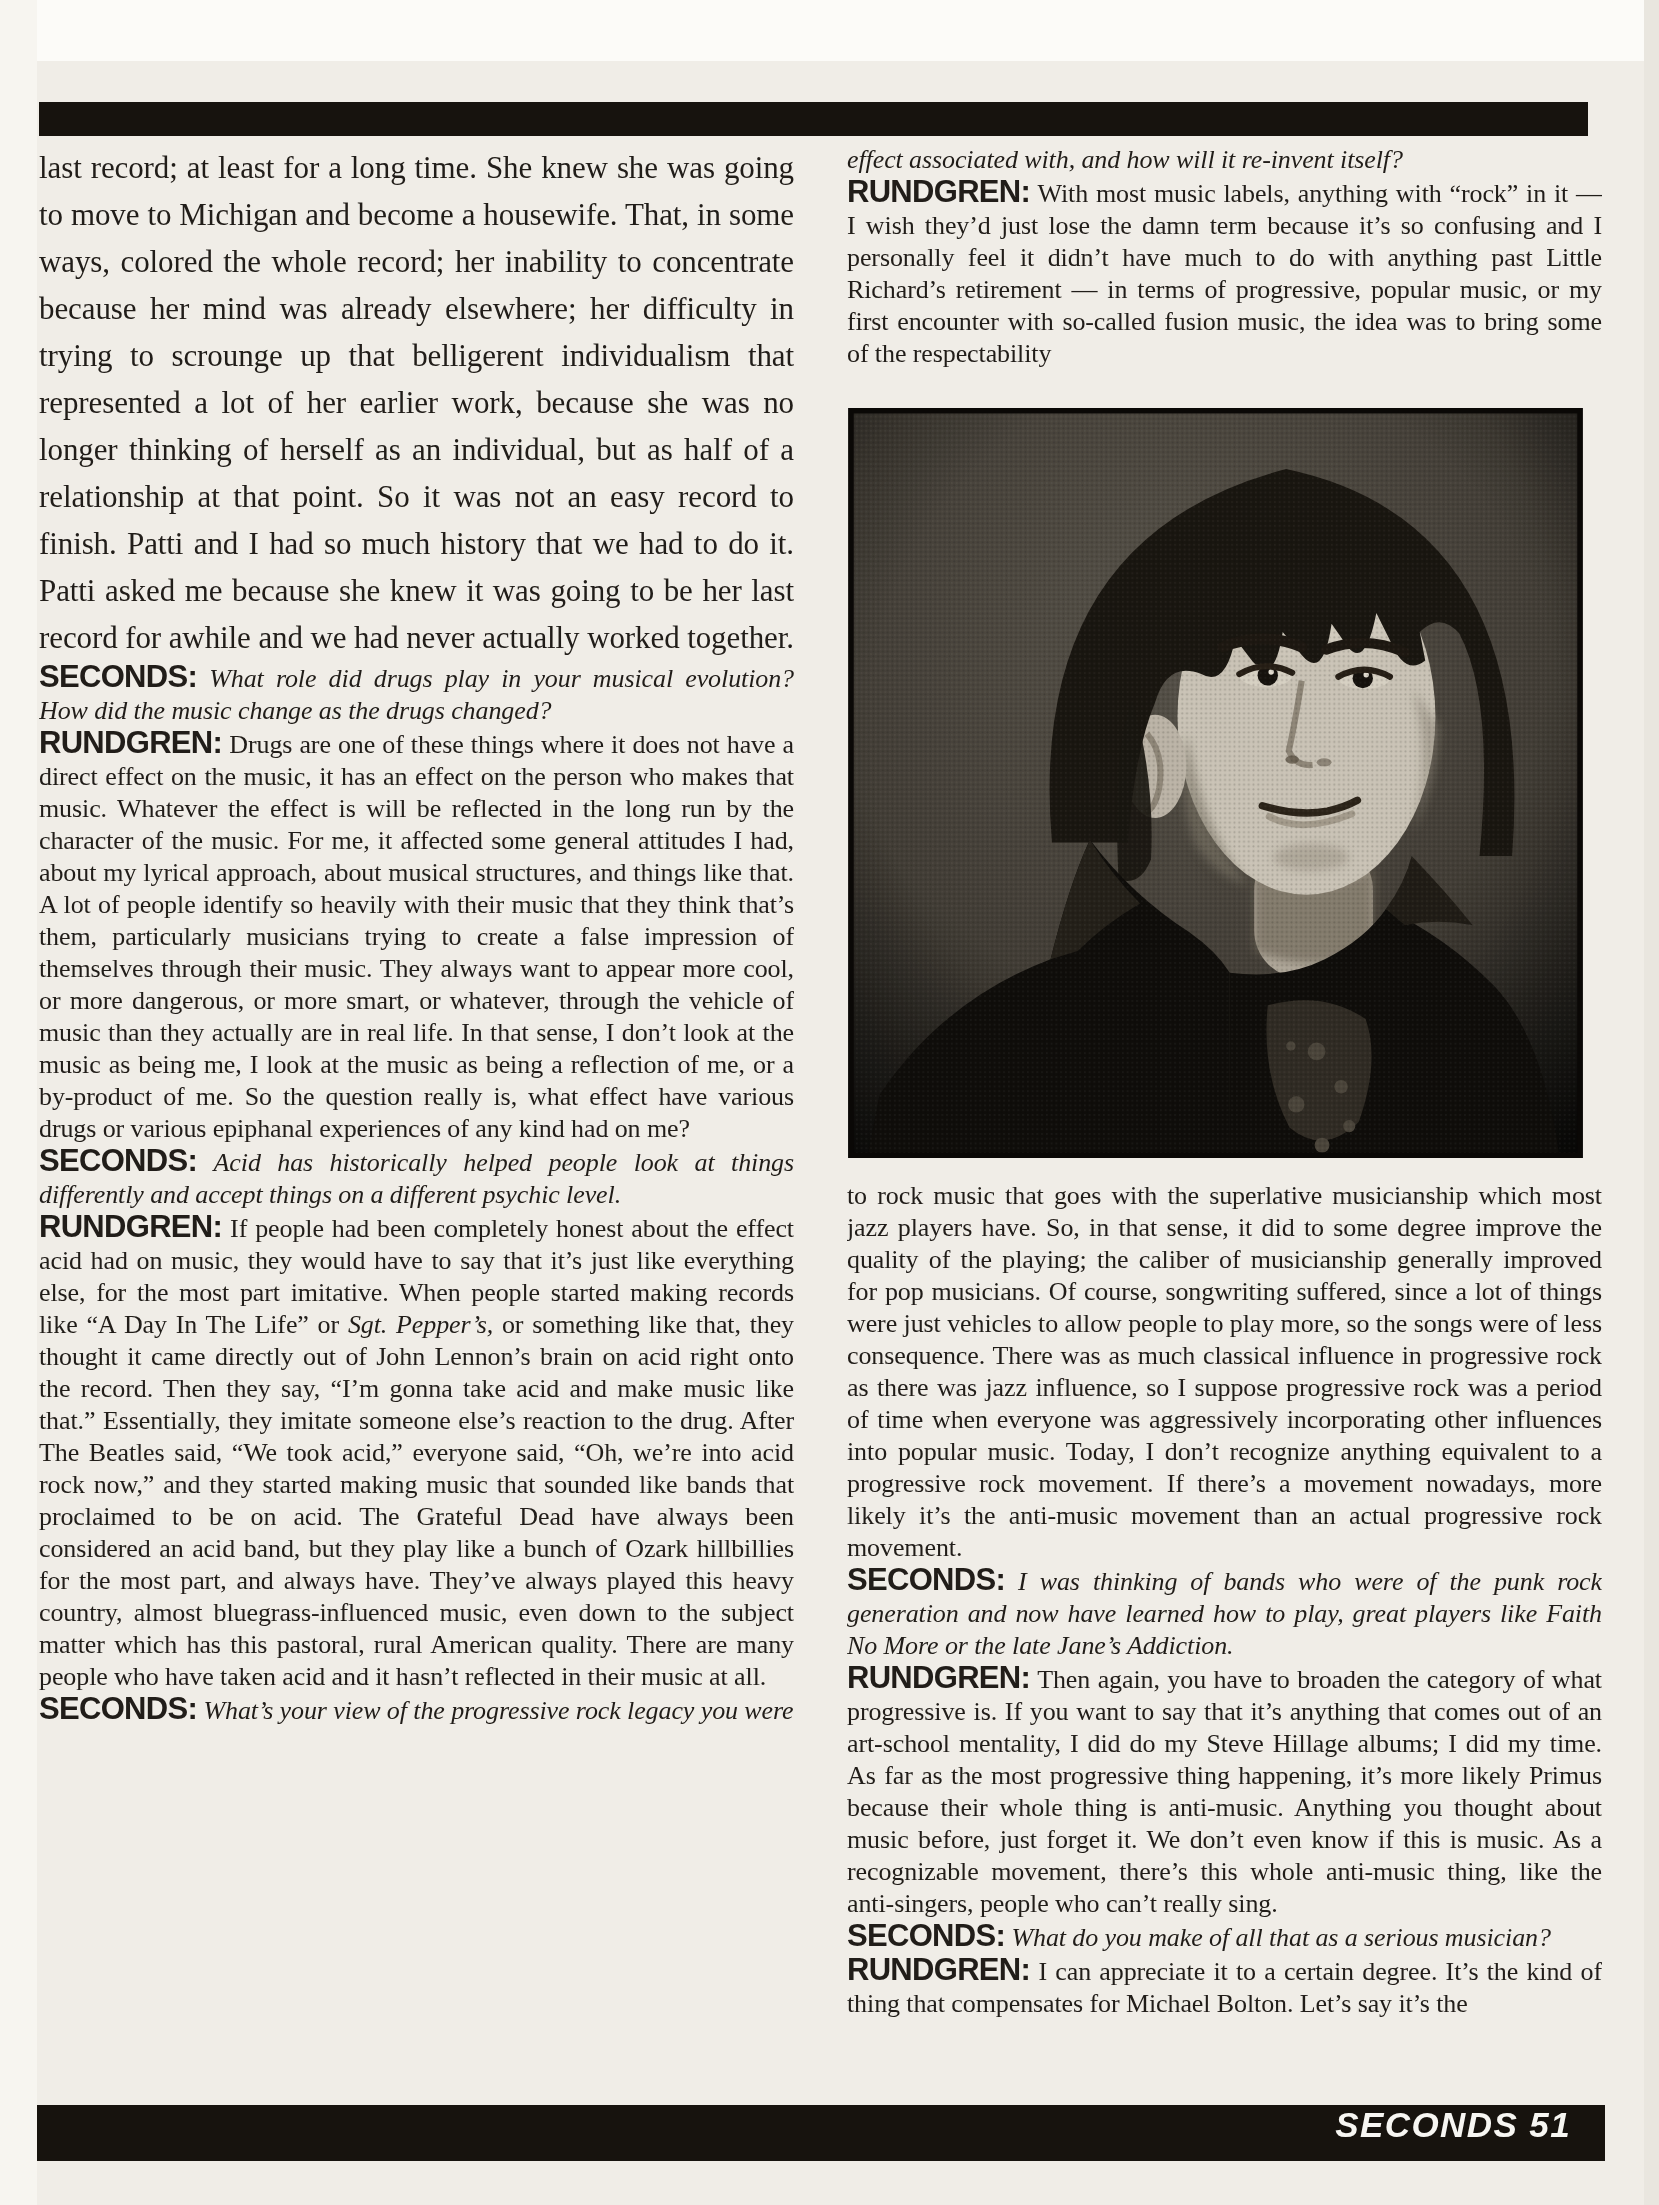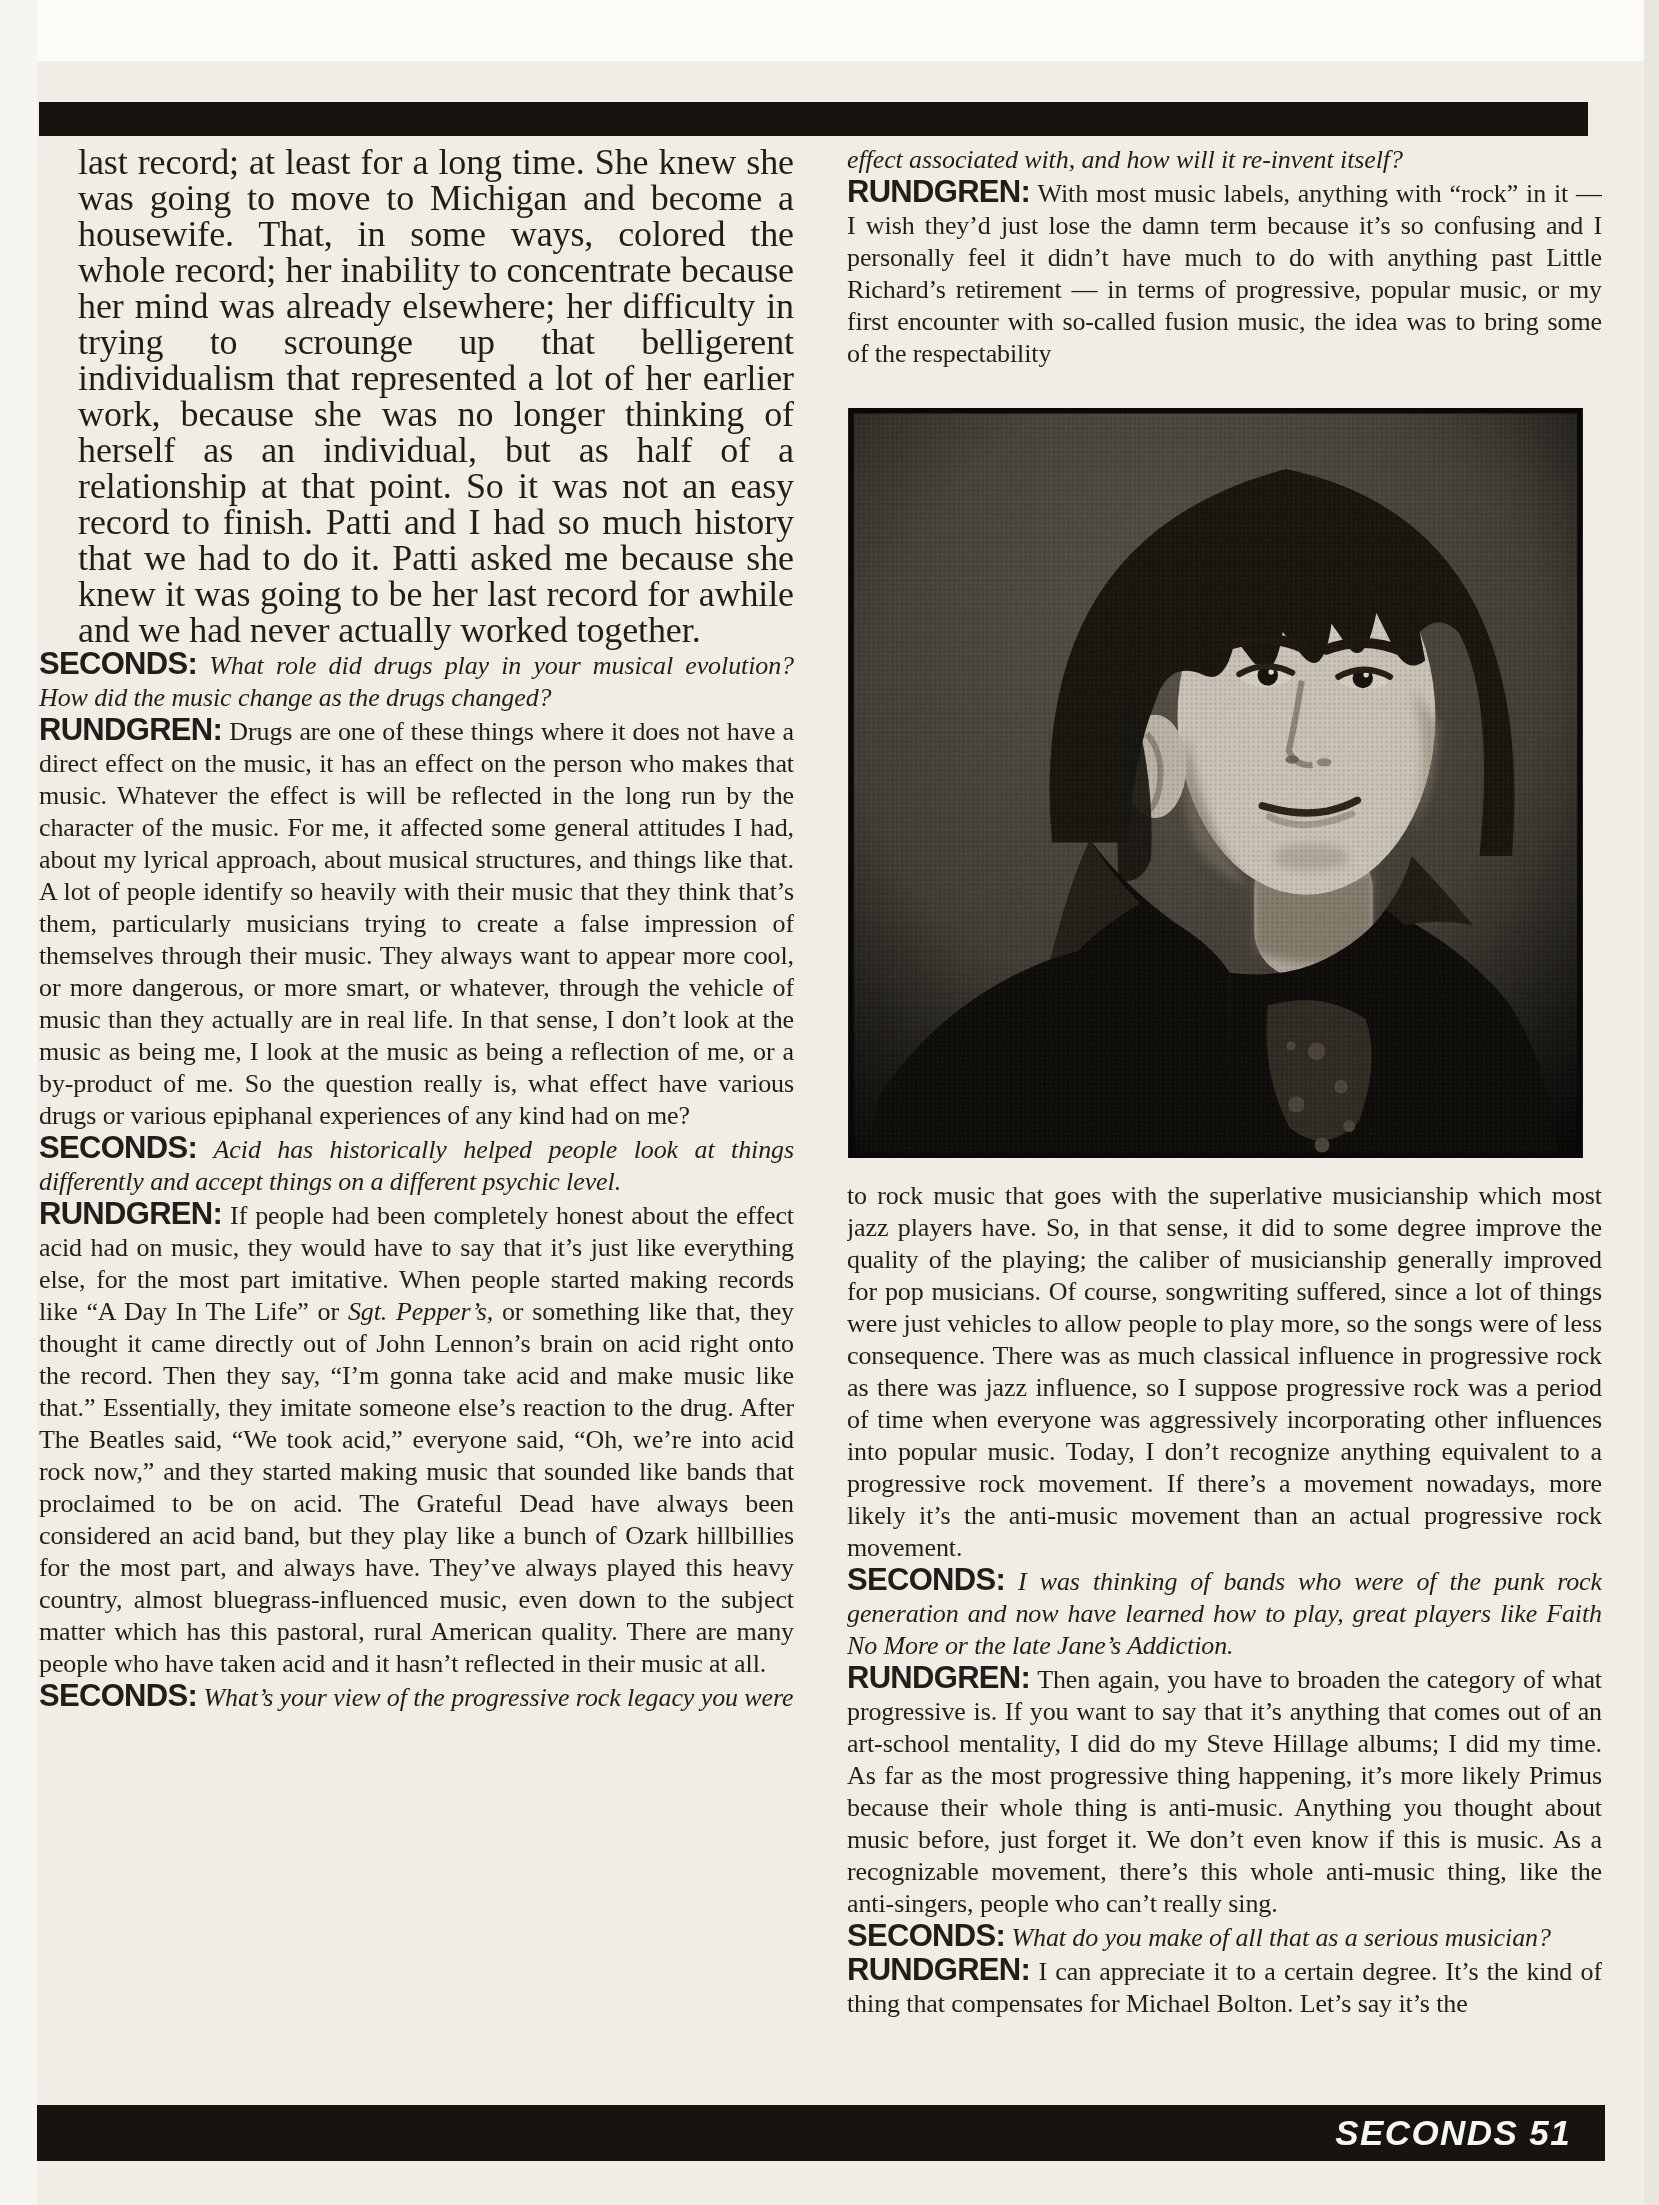--- a/index.html
+++ b/index.html
@@ -29,21 +29,21 @@
   .col-left  { left:39px; }
   .col-right { left:847px; }
 
   p.body {
     margin:0;
     text-align:justify;
     font-size:26px;
     line-height:32px;
     letter-spacing:-0.1px;
   }
-  p.intro { font-size:36px; line-height:36px;margin-left:39px; }
+  p.intro { font-size:31px; line-height:47px; }
   .spk {
     font-family:"Liberation Sans", sans-serif;
     font-weight:bold;
     font-style:normal;
     font-size:31px;
     letter-spacing:-0.7px;
   }
   .qtext { font-style:italic;margin-top:48px; }
 
   .pq { margin:28.5px 0 39px 0; }
@@ -66,21 +66,21 @@
     width:735px; height:750px;
     margin:38px 0 22px 1.4px;
   }
   .photo svg { display:block; width:735px; height:750px; }
 
   .footer-bar {
     position:absolute; left:37px; top:2105px;
     width:1568px; height:56px;
     background:#17130e;
     box-sizing:border-box;
-    display:flex; align-items:center; justify-content:flex-end;
+    display:flex; align-items:flex-start; justify-content:flex-end;
     padding-right:34px;
   }
   .footer-label {
     font-family:"Liberation Sans", sans-serif;
     font-weight:bold; font-style:italic;
     font-size:35px; letter-spacing:1.4px;
     color:#f7f6f2;
   }
 </style>
 </head>

